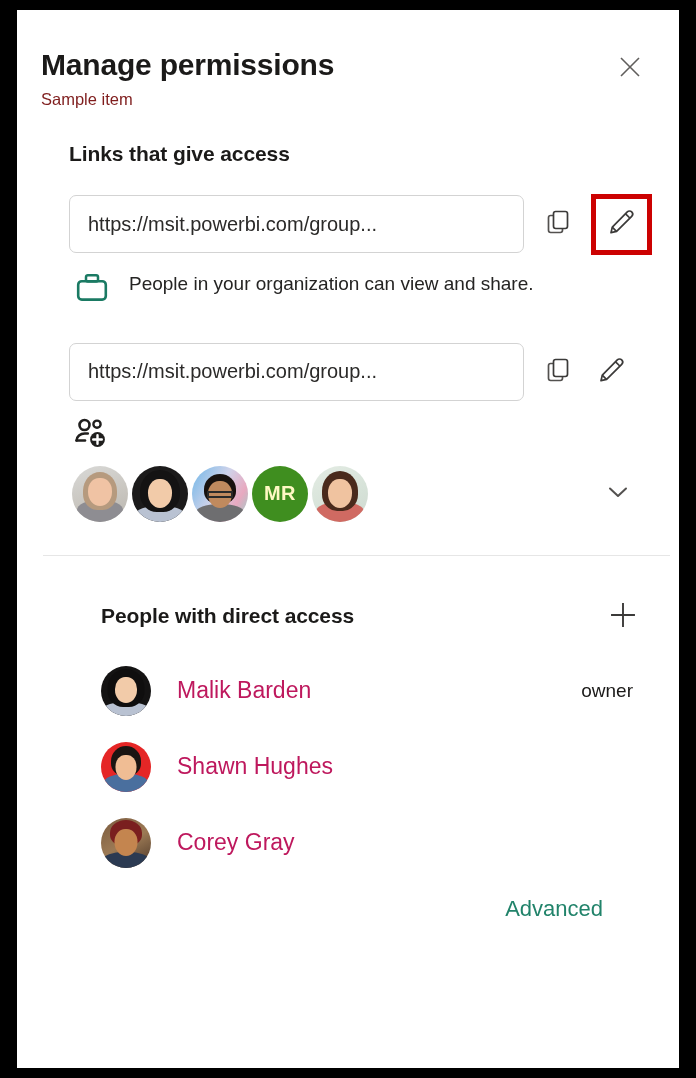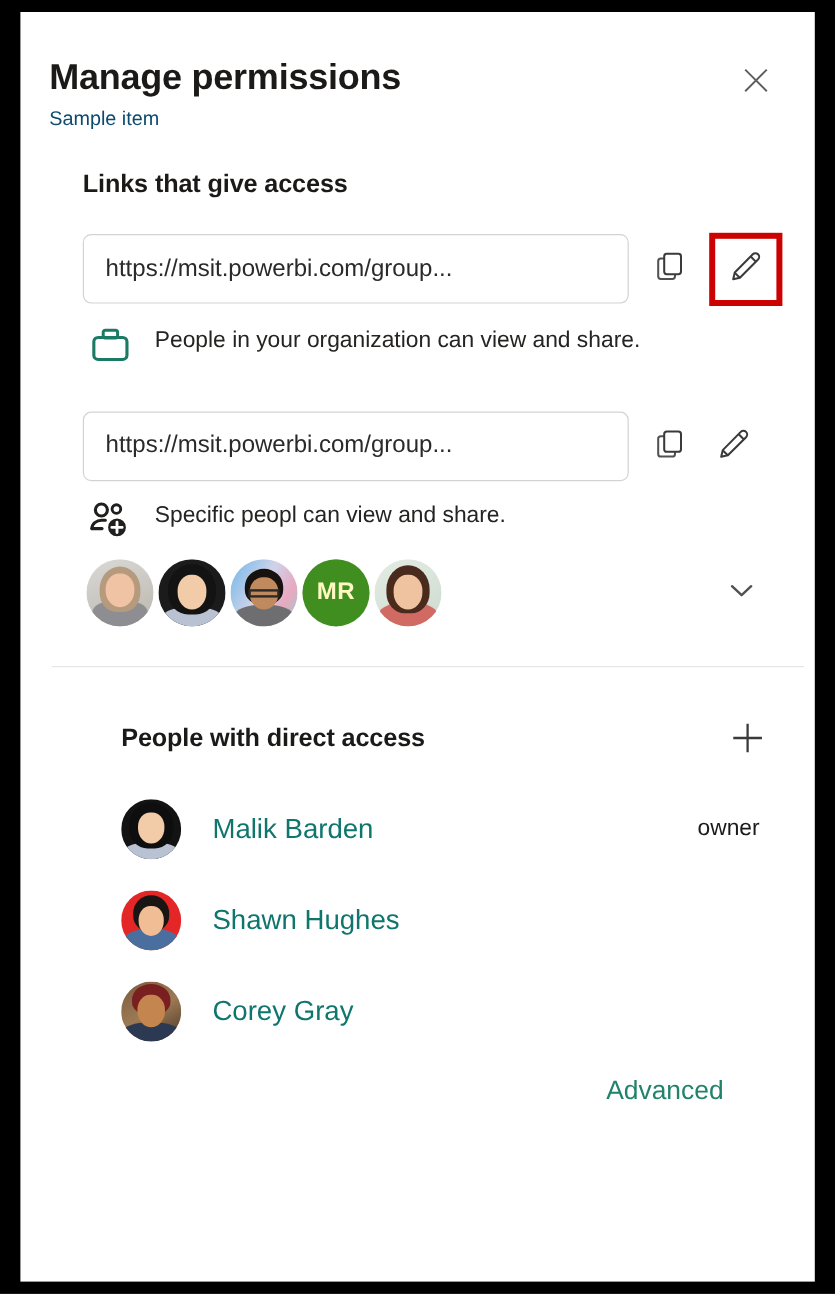--- a/index.html
+++ b/index.html
@@ -39,21 +39,21 @@
   .title {
     font-size: 30px;
     font-weight: 600;
     color: #1b1a19;
     letter-spacing: -0.2px;
     line-height: 1.1;
   }
   .subtitle {
     margin-top: 9px;
     font-size: 16.5px;
-    color: #0c4a6e;
+    color: #7f1d1d;
     line-height: 1.2;
   }
   .close-btn {
     position: absolute;
     right: 30px;
     top: 38px;
     width: 38px;
     height: 38px;
     display: flex;
     align-items: center;
@@ -224,21 +224,21 @@
     width: 50px;
     height: 50px;
     border-radius: 50%;
     overflow: hidden;
     position: relative;
     flex: 0 0 auto;
   }
   .person-name {
     margin-left: 26px;
     font-size: 23px;
-    color: #0f766e;
+    color: #be185d;
     flex: 1;
     line-height: 1.2;
   }
   .person-role {
     font-size: 19px;
     color: #1b1a19;
     margin-right: 10px;
   }
 
   
@@ -364,21 +364,20 @@
           <span class="desc-icon">
             <svg width="36" height="32" viewBox="0 0 36 32">
               <circle cx="10.5" cy="7" r="5" fill="none" stroke="#201f1e" stroke-width="2.6"></circle>
               <circle cx="23" cy="6.2" r="3.6" fill="none" stroke="#201f1e" stroke-width="2.4"></circle>
               <path d="M2.6 22.5 a8.2 7 0 0 1 8.2 -7 h3" fill="none" stroke="#201f1e" stroke-width="2.6" stroke-linecap="round"></path>
               <path d="M2.6 22.5 h8.4" fill="none" stroke="#201f1e" stroke-width="2.6" stroke-linecap="round"></path>
               <circle cx="23.5" cy="21.5" r="7.4" fill="#201f1e"></circle>
               <path d="M23.5 17.2 v8.6 M19.2 21.5 h8.6" stroke="#ffffff" stroke-width="2.4" stroke-linecap="round"></path>
             </svg>
           </span>
-          <div class="desc-text">Specific peopl can view and share.</div>
         </div>
 
         <div class="avatar-row">
           <div class="avatar-stack">
 
             <div class="avatar">
               <span class="face">
                 <span class="ph ph-bg" style="background:linear-gradient(160deg,#d9d9d7 0%,#c9c6c0 55%,#b9b5ae 100%)"></span>
                 <span class="ph ph-body" style="width:46px;height:22px;background:#8e8d92"></span>
                 <span class="ph ph-hair" style="top:6px;width:34px;height:38px;background:#b69a7e"></span>

